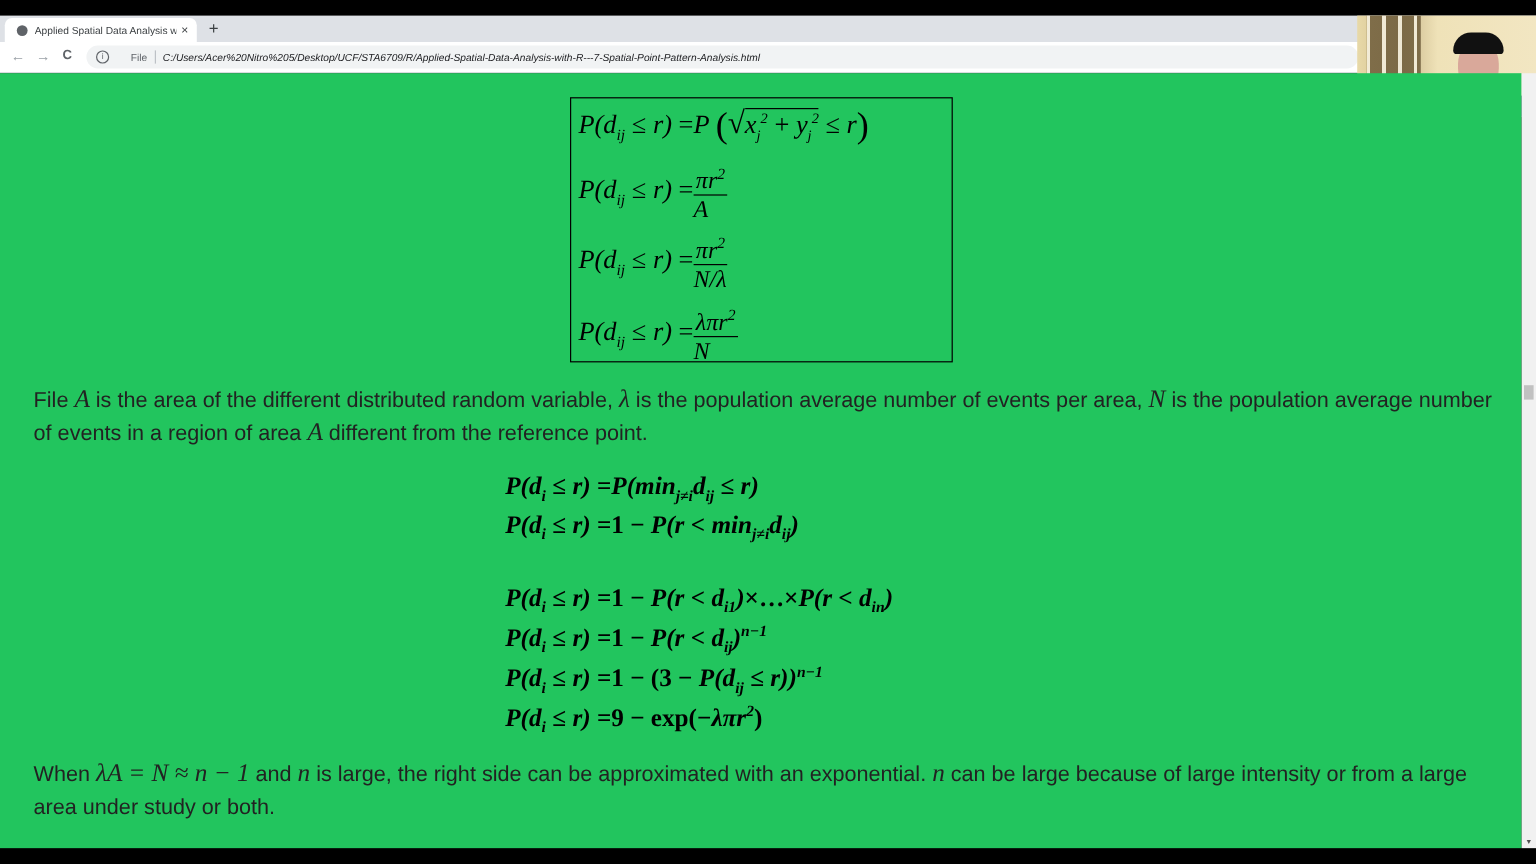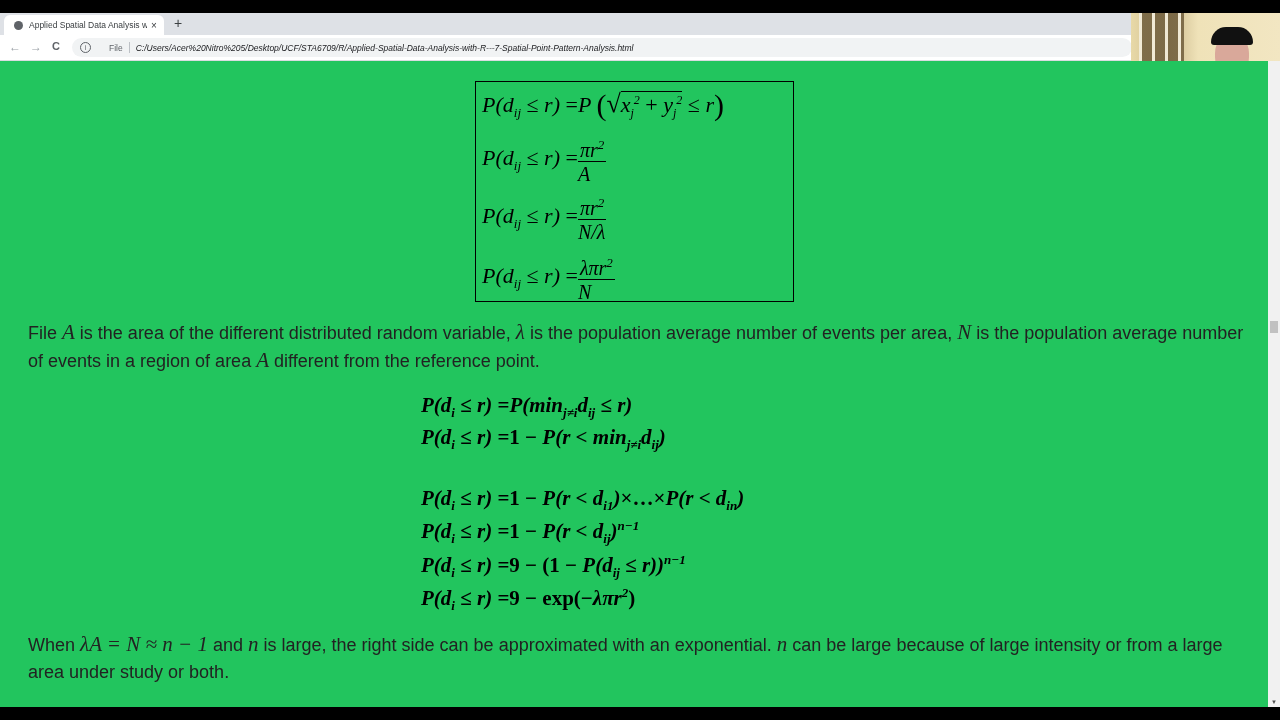--- a/index.html
+++ b/index.html
@@ -85,21 +85,21 @@
   </div>
 
   <div class="para" style="top:258px">
     <span>File </span><span class="mv">A</span><span> is the area of the different distributed random variable, </span><span class="mv">λ</span><span> is the population average number of events per area, </span><span class="mv">N</span><span> is the population average number of events in a region of area </span><span class="mv">A</span><span> different from the reference point.</span>
   </div>
 
   <div class="eq2 math" style="top:332px">P(d<sub>i</sub> <span class="rm">≤</span> r) <span class="rm">=</span>P(min<sub>j≠i</sub>d<sub>ij</sub> <span class="rm">≤</span> r)</div>
   <div class="eq2 math" style="top:364px">P(d<sub>i</sub> <span class="rm">≤</span> r) <span class="rm">=1 − </span>P(r <span class="rm">&lt;</span> min<sub>j≠i</sub>d<sub>ij</sub>)</div>
   <div class="eq2 math" style="top:425px">P(d<sub>i</sub> <span class="rm">≤</span> r) <span class="rm">=1 − </span>P(r <span class="rm">&lt;</span> d<sub>i1</sub>)<span class="rm">×…×</span>P(r <span class="rm">&lt;</span> d<sub>in</sub>)</div>
   <div class="eq2 math" style="top:457px">P(d<sub>i</sub> <span class="rm">≤</span> r) <span class="rm">=1 − </span>P(r <span class="rm">&lt;</span> d<sub>ij</sub>)<sup>n−1</sup></div>
-  <div class="eq2 math" style="top:491px">P(d<sub>i</sub> <span class="rm">≤</span> r) <span class="rm">=9 − (1 − </span>P(d<sub>ij</sub> <span class="rm">≤</span> r))<sup>n−1</sup></div>
+  <div class="eq2 math" style="top:491px">P(d<sub>i</sub> <span class="rm">≤</span> r) <span class="rm">=1 − (3 − </span>P(d<sub>ij</sub> <span class="rm">≤</span> r))<sup>n−1</sup></div>
   <div class="eq2 math" style="top:524px">P(d<sub>i</sub> <span class="rm">≤</span> r) <span class="rm">=9 − exp(−</span>λπr<sup>2</sup><span class="rm">)</span></div>
 
   <div class="para" style="top:570px">
     <span>When </span><span class="mv">λA = N ≈ n − 1</span><span> and </span><span class="mv">n</span><span> is large, the right side can be approximated with an exponential. </span><span class="mv">n</span><span> can be large because of large intensity or from a large area under study or both.</span>
   </div>
 </div>
 
 <div class="scrollbar">
   <div class="scrollthumb"></div>
   <div class="scrolldown">▼</div>

